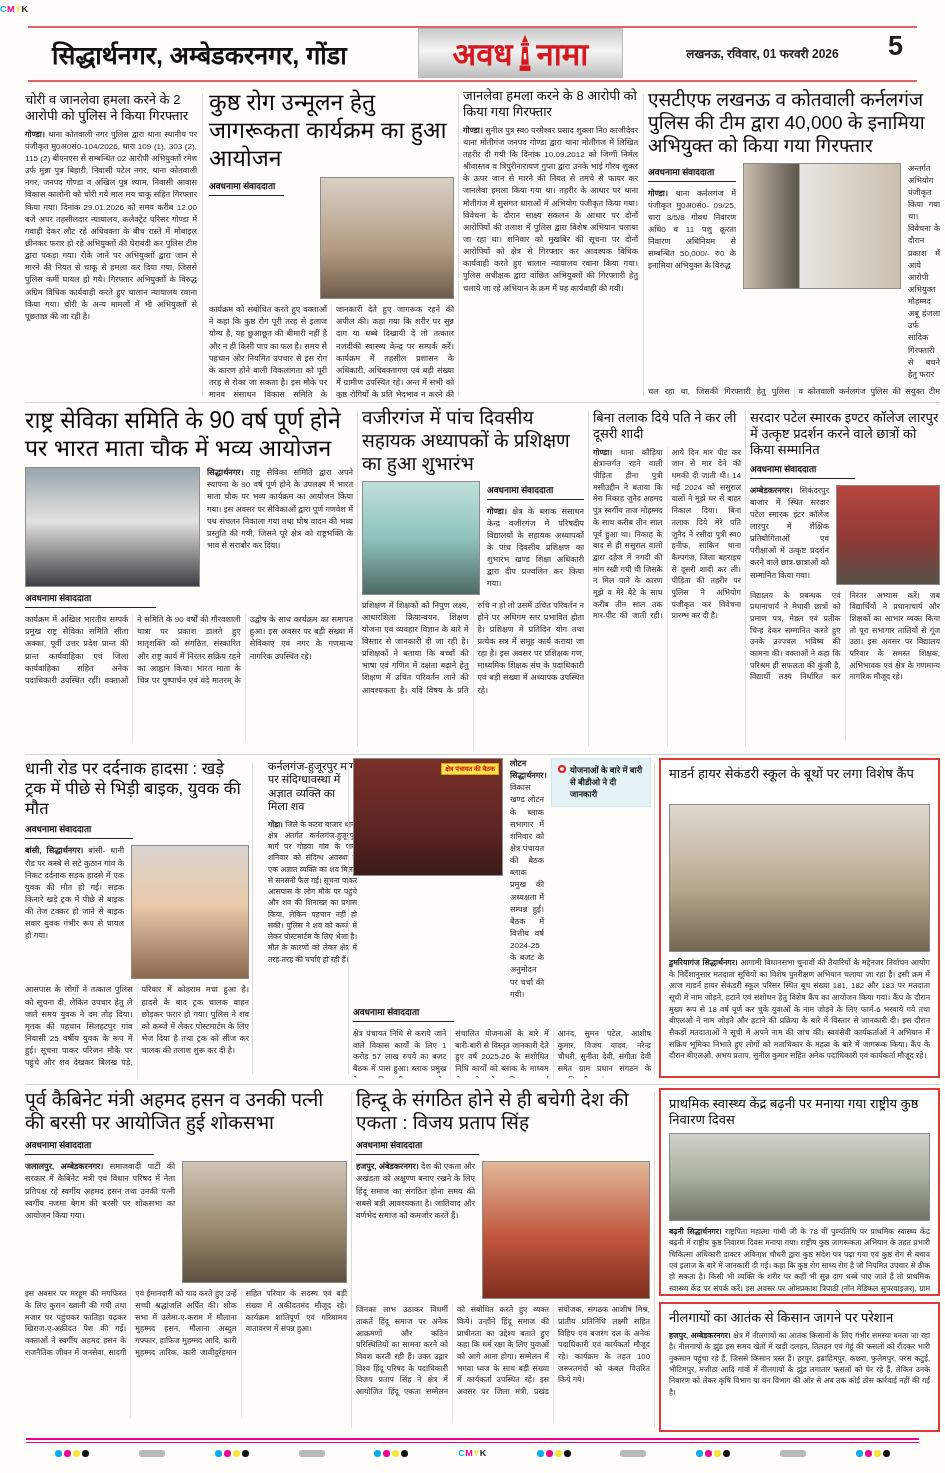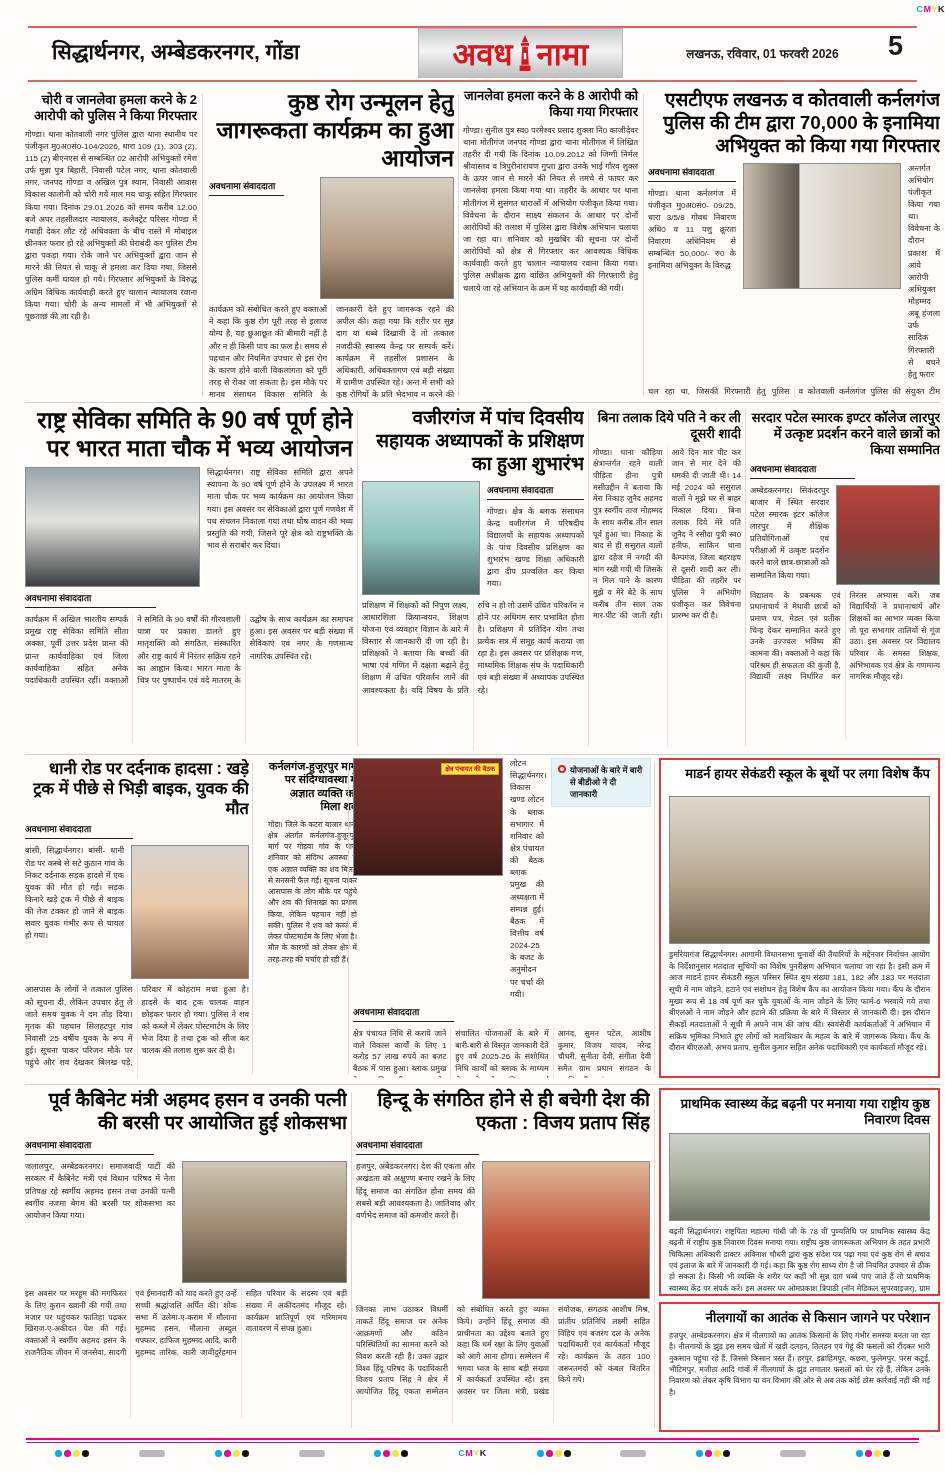--- a/index.html
+++ b/index.html
@@ -1,34 +1,34 @@
 <!DOCTYPE html>
 <html lang="hi"><head>
 <meta charset="utf-8">
 <style>
   *{margin:0;padding:0;box-sizing:border-box}
   body{background:#e9e9e9;font-family:"Liberation Sans",sans-serif}
   #sheet{position:relative;width:945px;height:1473px;margin:0 auto;background:#fffdfa;color:#1c1c1c;overflow:hidden}
-  .cmyk{position:absolute;left:0;right:0;text-align:right;font-size:9px;font-weight:bold;letter-spacing:.5px}
+  .cmyk{position:absolute;left:0;right:0;text-align:left;font-size:9px;font-weight:bold;letter-spacing:.5px}
   .c{color:#00aeef}.m{color:#ec008c}.y{color:#efdf2e}.k{color:#222}
   .redline{position:absolute;left:28px;right:28px;height:1.5px;background:#e2606a}
-  .masthead-left{position:absolute;left:52px;top:37px;font-size:21px;font-weight:bold;color:#111}
+  .masthead-left{position:absolute;left:52px;top:37px;font-size:25px;font-weight:bold;color:#111}
   .logo{position:absolute;left:418px;top:28px;width:205px;height:50px;border:1px solid #b9b9b9;
         background:linear-gradient(180deg,#c9c9c9,#f4f4f4 45%,#bfbfbf);
         display:flex;align-items:center;justify-content:center;gap:3px}
   .logo span{font-size:31px;font-weight:bold;color:#d6191f}
   .date-line{position:absolute;left:655px;top:45px;width:215px;text-align:center;font-size:12px;font-weight:bold}
   .pageno{position:absolute;left:888px;top:31px;font-size:27px;font-weight:bold}
   .article{position:absolute;overflow:hidden}
-  .hl{font-weight:bold;text-align:right;line-height:1.22;color:#0a0a0a;margin-bottom:5px}
+  .hl{font-weight:normal;text-align:left;line-height:1.22;color:#0a0a0a;margin-bottom:5px}
   .hl.xl{font-size:23px}.hl.lg{font-size:19px}.hl.md{font-size:16.5px}.hl.sm{font-size:13px}.hl.xs{font-size:11px}
   .byline{display:block;font-size:8.8px;font-weight:bold;color:#111;border-bottom:1.5px solid #222;
           padding-bottom:3px;margin:3px 0 6px;width:72%}
   .body{font-size:8.1px;line-height:1.5;text-align:justify;color:#242424}
-  .body .dl{font-weight:normal}
+  .body .dl{font-weight:bold}
   .cols2{column-count:2;column-gap:9px;column-rule:1px solid #e4e4e4}
   .cols3{column-count:3;column-gap:9px;column-rule:1px solid #e4e4e4}
   .row{display:flex;gap:7px;margin-bottom:5px}
   .grow{flex:1;min-width:0}
   .ph{border:1px solid #8c8c8c;flex:none;position:relative}
   .ph-kushth{background:linear-gradient(180deg,#d8cfc4,#b49b82 60%,#6e5b49)}
   .ph-stf{background:linear-gradient(90deg,#cabfae 0%,#5d564d 35%,#e8e6e2 36%,#cabfae 100%),linear-gradient(180deg,#e8e6e2,#8d8174)}
   .ph-sevika{background:linear-gradient(180deg,#9aa5ad,#e3e3df 45%,#3c3f42)}
   .ph-vajir{background:linear-gradient(180deg,#bfe0da,#8fc3bd 50%,#4f6a66)}
   .ph-sardar{background:linear-gradient(180deg,#b8453f,#8e3a35 55%,#57504a)}
@@ -97,21 +97,21 @@
   </div>
   <div class="vsep" style="left:458px;top:94px;height:302px"></div>
 
   <div class="article" style="left:463px;top:88px;width:175px;height:310px">
     <div class="hl sm">जानलेवा हमला करने के 8 आरोपी को किया गया गिरफ्तार</div>
     <p class="body"><b class="dl">गोण्डा।</b> <span>सुनील पुत्र स्व0 परमेश्वर प्रसाद शुक्ला नि0 काजीदेवर थाना मोतीगंज जनपद गोण्डा द्वारा थाना मोतीगंज में लिखित तहरीर दी गयी कि दिनांक 10.09.2012 को जिग्गी निर्मल श्रीवास्तव व त्रिपुरीनारायण गुप्ता द्वारा उनके भाई गौरव शुक्ल के ऊपर जान से मारने की नियत से तमंचे से फायर कर जानलेवा हमला किया गया था। तहरीर के आधार पर थाना मोतीगंज में सुसंगत धाराओं में अभियोग पंजीकृत किया गया। विवेचना के दौरान साक्ष्य संकलन के आधार पर दोनों आरोपियों की तलाश में पुलिस द्वारा विशेष अभियान चलाया जा रहा था। शनिवार को मुखबिर की सूचना पर दोनों आरोपियों को क्षेत्र से गिरफ्तार कर आवश्यक विधिक कार्यवाही करते हुए चालान न्यायालय रवाना किया गया। पुलिस अधीक्षक द्वारा वांछित अभियुक्तों की गिरफ्तारी हेतु चलाये जा रहे अभियान के क्रम में यह कार्यवाही की गयी।</span></p>
   </div>
   <div class="vsep" style="left:643px;top:94px;height:302px"></div>
 
   <div class="article" style="left:648px;top:88px;width:292px;height:310px">
-    <div class="hl lg">एसटीएफ लखनऊ व कोतवाली कर्नलगंज पुलिस की  टीम द्वारा 70,000 के इनामिया अभियुक्त को किया गया गिरफ्तार</div>
+    <div class="hl lg">एसटीएफ लखनऊ व कोतवाली कर्नलगंज पुलिस की  टीम द्वारा 40,000 के इनामिया अभियुक्त को किया गया गिरफ्तार</div>
     <div class="row">
       <div style="width:88px;flex:none">
         <span class="byline" style="width:100%">अवधनामा संवाददाता</span>
         <p class="body"><b class="dl">गोण्डा।</b> <span>थाना कर्नलगंज में पंजीकृत मु0अ0सं0- 09/25, धारा 3/5/8 गोवध निवारण अधि0 व 11 पशु क्रूरता निवारण अधिनियम से सम्बन्धित 50,000/- रु0 के इनामिया अभियुक्त के विरुद्ध</span></p>
       </div>
       <div class="ph ph-stf" style="width:158px;height:126px"></div>
       <p class="body grow"><span>अन्तर्गत अभियोग पंजीकृत किया गया था। विवेचना के दौरान प्रकाश में आये आरोपी अभियुक्त मोहम्मद अबू हंजला उर्फ सादिक गिरफ्तारी से बचने हेतु फरार</span></p>
     </div>
     <p class="body cols2" style="height:120px"><span>चल रहा था, जिसकी गिरफ्तारी हेतु पुलिस अधीक्षक गोण्डा द्वारा 50,000/- रु0 का इनाम घोषित किया गया था। दिनांक 12.01.2025 को थाना कर्नलगंज क्षेत्रान्तर्गत गोवंशीय पशुओं की तस्करी किये जाने की सूचना पर की गयी कार्यवाही में अभियुक्त मौके से फरार हो गया था। दिनांक 31.01.2026 को एसटी0एफ0 लखनऊ व कोतवाली कर्नलगंज पुलिस की संयुक्त टीम द्वारा मुखबिर की सूचना पर 50,000/- रु0 के इनामिया अभियुक्त को कर्नलगंज क्षेत्र से गिरफ्तार कर लिया गया। गिरफ्तार अभियुक्त के विरुद्ध अग्रिम विधिक कार्यवाही करते हुए चालान न्यायालय रवाना किया गया। पुलिस टीम की इस सफलता की क्षेत्र में सराहना की जा रही है।</span></p>
   </div>
@@ -187,21 +187,21 @@
         <span class="dot-red"></span>
         <span>योजनाओं के बारे में बारी से बीडीओ ने दी जानकारी</span>
       </div>
     </div>
     <span class="byline" style="width:34%">अवधनामा संवाददाता</span>
     <p class="body cols3" style="height:142px;font-size:7.8px"><span>क्षेत्र पंचायत निधि से कराये जाने वाले विकास कार्यों के लिए 1 करोड़ 57 लाख रुपये का बजट बैठक में पास हुआ। ब्लाक प्रमुख ने कहा कि सभी प्रधान व क्षेत्र पंचायत सदस्य विकास कार्यों पर विशेष ध्यान दें ताकि क्षेत्र में विकास हो सके। बीडीओ ने संचालित योजनाओं के बारे में बारी-बारी से विस्तृत जानकारी देते हुए वर्ष 2025-26 के संशोधित निधि कार्यों को ब्लाक के माध्यम से कराये जाने पर विचार व चर्चा की। बैठक में एडीओ पंचायत सच्चिदानन्द वर्मा, राम प्रसाद, ईश्वर प्रेम, दिलीप पटेल, कुमार आनंद, सुमन पटेल, आशीष कुमार, विजय यादव, नरेन्द्र चौधरी, सुनीता देवी, संगीता देवी समेत ग्राम प्रधान संगठन के पदाधिकारी एवं तमाम सदस्य मौजूद रहे।</span></p>
   </div>
   <div class="vsep" style="left:654px;top:762px;height:312px"></div>
 
   <div class="article redbox" style="left:659px;top:758px;width:281px;height:320px">
-    <div class="hl sm" style="margin-bottom:14px">माडर्न हायर सेकंडरी स्कूल के बूथों पर लगा विशेष कैंप</div>
+    <div class="hl sm" style="margin-bottom:22px">माडर्न हायर सेकंडरी स्कूल के बूथों पर लगा विशेष कैंप</div>
     <div class="ph ph-modern" style="width:100%;height:148px;margin-bottom:5px"></div>
     <p class="body" style="font-size:7.8px"><b class="dl">डुमरियागंज सिद्धार्थनगर।</b> <span>आगामी विधानसभा चुनावों की तैयारियों के मद्देनजर निर्वाचन आयोग के निर्देशानुसार मतदाता सूचियों का विशेष पुनरीक्षण अभियान चलाया जा रहा है। इसी क्रम में आज माडर्न हायर सेकंडरी स्कूल परिसर स्थित बूथ संख्या 181, 182 और 183 पर मतदाता सूची में नाम जोड़ने, हटाने एवं संशोधन हेतु विशेष कैंप का आयोजन किया गया। कैंप के दौरान मुख्य रूप से 18 वर्ष पूर्ण कर चुके युवाओं के नाम जोड़ने के लिए फार्म-6 भरवाये गये तथा बीएलओ ने नाम जोड़ने और हटाने की प्रक्रिया के बारे में विस्तार से जानकारी दी। इस दौरान सैकड़ों मतदाताओं ने सूची में अपने नाम की जांच की। स्वयंसेवी कार्यकर्ताओं ने अभियान में सक्रिय भूमिका निभाते हुए लोगों को मताधिकार के महत्व के बारे में जागरूक किया। कैंप के दौरान बीएलओ, अभय प्रताप, सुनील कुमार सहित अनेक पदाधिकारी एवं कार्यकर्ता मौजूद रहे।</span></p>
   </div>
 
   <div class="hsep" style="top:1084px"></div>
 
   <div class="article" style="left:25px;top:1088px;width:322px;height:344px">
     <div class="hl lg">पूर्व कैबिनेट मंत्री अहमद हसन व उनकी पत्नी की बरसी पर आयोजित हुई शोकसभा</div>
     <span class="byline" style="width:40%">अवधनामा संवाददाता</span>
     <div class="row">

